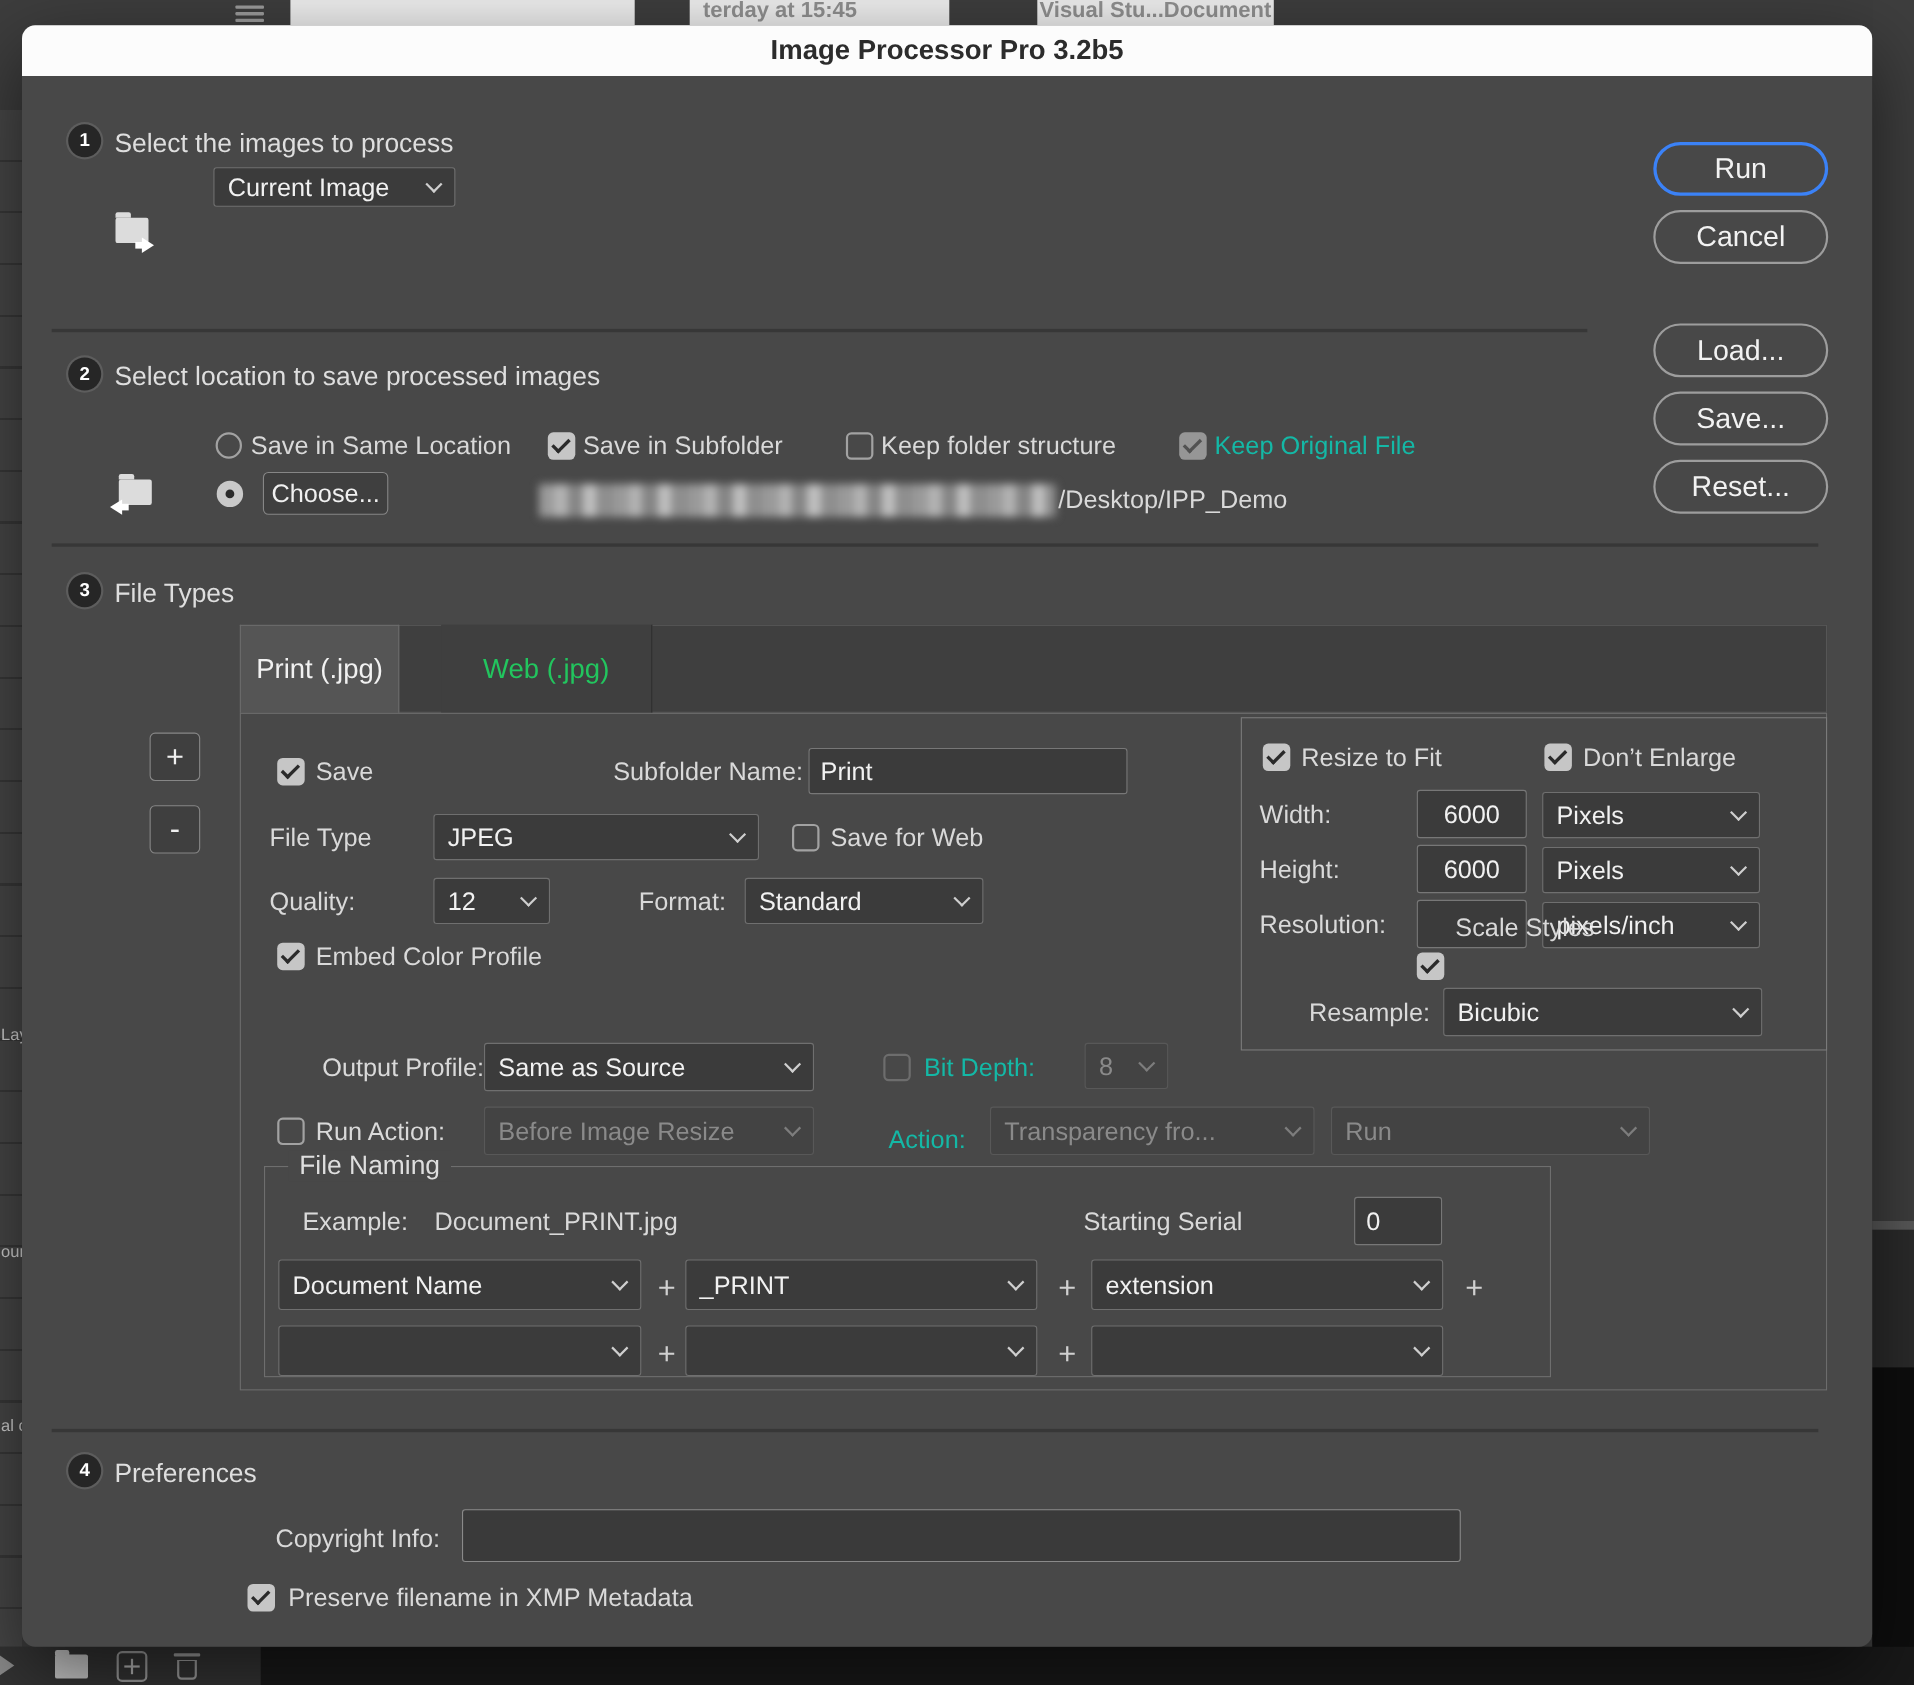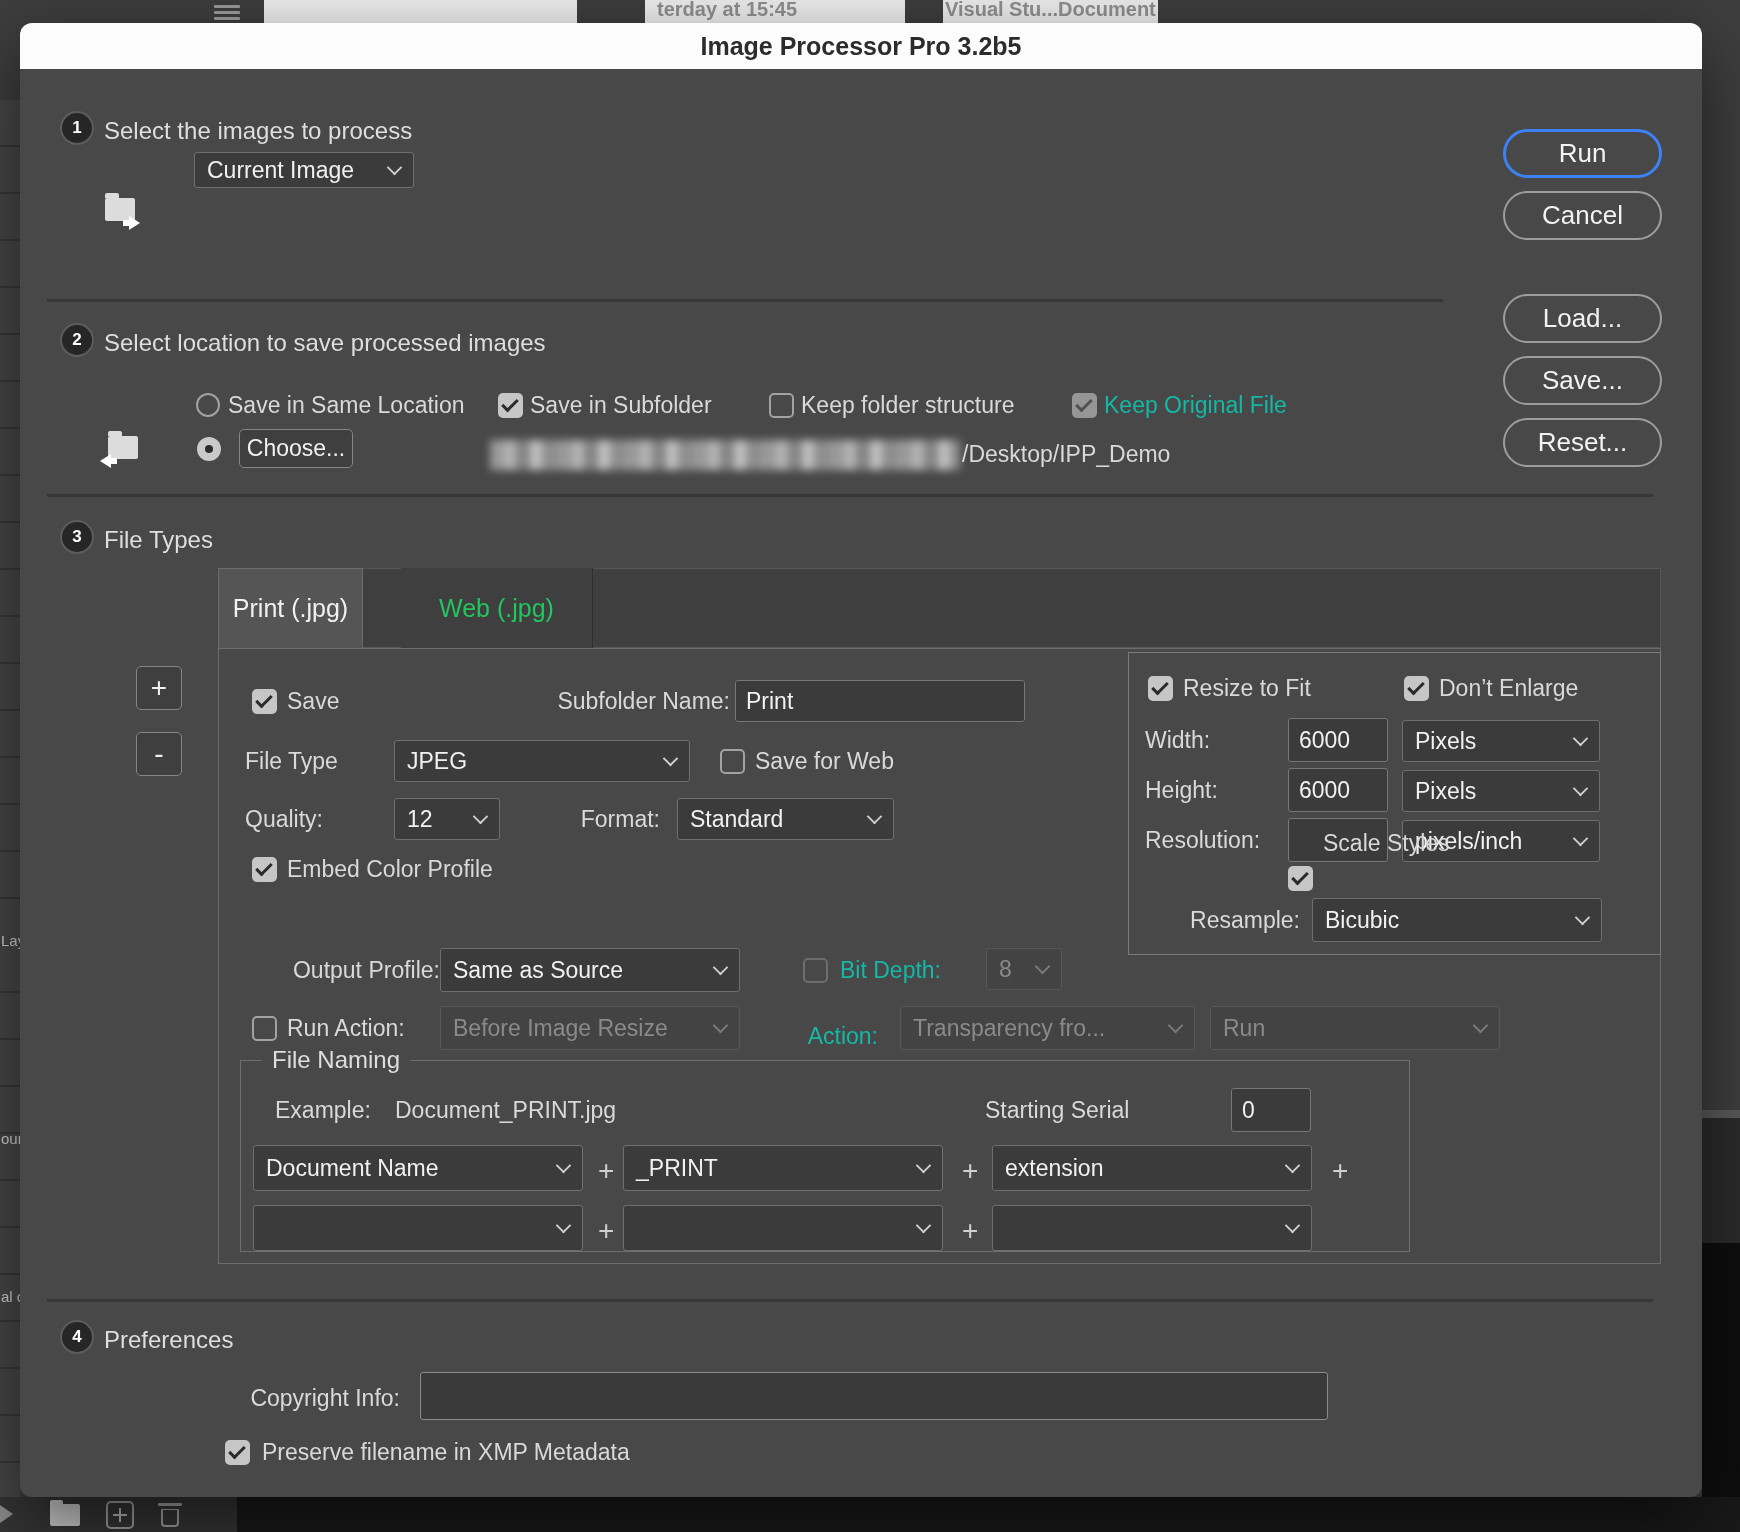--- a/index.html
+++ b/index.html
@@ -45,21 +45,21 @@
         display:flex;align-items:center;justify-content:center;color:#f2f2f2;font-size:26px;background:transparent;cursor:pointer;box-sizing:border-box;}
   .pill.primary{border:3px solid #3b82f7;}
   .dd{position:absolute;background:#3b3b3b;border:1px solid #6f6f6f;border-radius:3px;display:flex;align-items:center;
       padding:0 34px 0 12px;color:#f1f1f1;font-size:23px;box-sizing:border-box;white-space:nowrap;overflow:hidden;cursor:pointer;}
   .dd .chev{position:absolute;right:13px;top:50%;width:9px;height:9px;border-right:2px solid #cfcfcf;border-bottom:2px solid #cfcfcf;
             transform:translateY(-72%) rotate(45deg);}
   .dd.disabled{color:#8a8a8a;border-color:#585858;background:#434343;}
   .dd.disabled .chev{border-color:#7d7d7d;}
   .tin{position:absolute;background:#3b3b3b;border:1px solid #777777;border-radius:3px;color:#f1f1f1;
        font-size:23px;padding:0 10px;box-sizing:border-box;font-family:inherit;outline:none;}
-  .tin.center{}
+  .tin.center{text-align:center;}
   .cb{position:absolute;width:25px;height:25px;border-radius:5px;box-sizing:border-box;cursor:pointer;}
   .cb.on{background:#c6c6c6;}
   .cb.on::after{content:"";position:absolute;left:4px;top:6px;width:13px;height:6px;
                 border-left:3px solid #2a2a2a;border-bottom:3px solid #2a2a2a;transform:rotate(-45deg);}
   .cb.off{border:2px solid #a2a2a2;}
   .cb.on.dis{background:#969696;}
   .cb.on.dis::after{border-color:#525252;}
   .cb.off.dis{border-color:#6d6d6d;}
   .radio{position:absolute;width:24px;height:24px;border-radius:50%;box-sizing:border-box;cursor:pointer;}
   .radio.off{border:2px solid #a2a2a2;}
@@ -92,21 +92,21 @@
 <body>
 
 <div id="screen">
 
   <div class="hamburger" style="left:214px;top:5px;">
       <i></i>
       <i></i>
       <i></i>
     </div>
   <div class="top-light" style="left:264px;width:313px;"></div>
-  <div class="top-light" style="left:645px;width:260px;">
+  <div class="top-light" style="left:627px;width:236px;">
     <span class="top-frag-text" style="left:12px;">terday at 15:45</span>
   </div>
   <div class="top-light" style="left:943px;width:215px;">
     <span class="top-frag-text" style="left:2px;">Visual Stu...Document</span>
   </div>
 
   <div class="left-strip">
     <span class="left-frag" style="top:832px;">Lay</span>
     <span class="left-frag" style="top:1030px;">our</span>
     <span class="left-frag" style="top:1188px;">al c</span>

